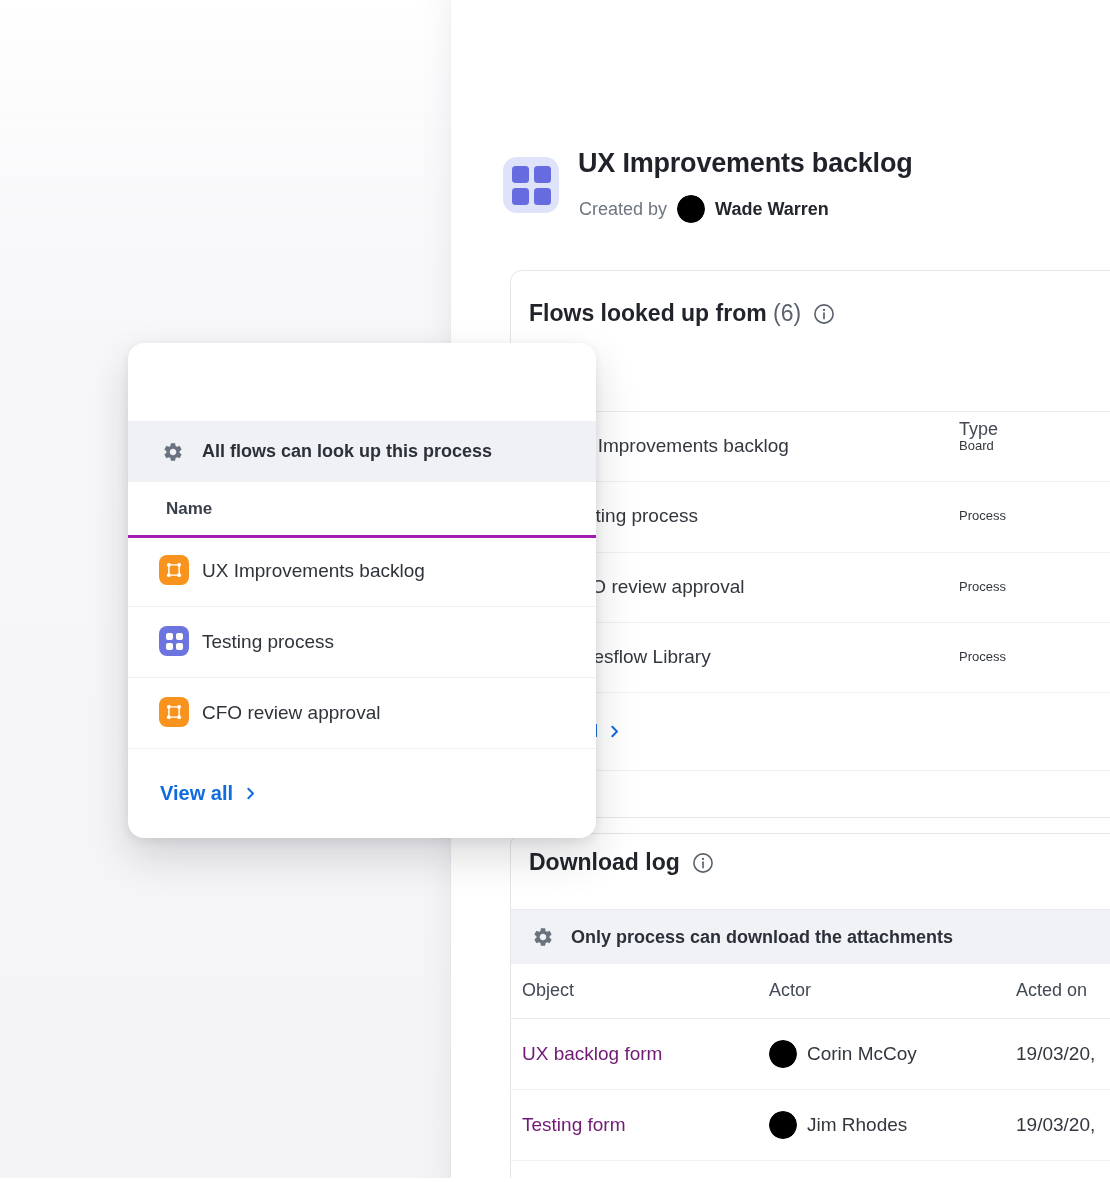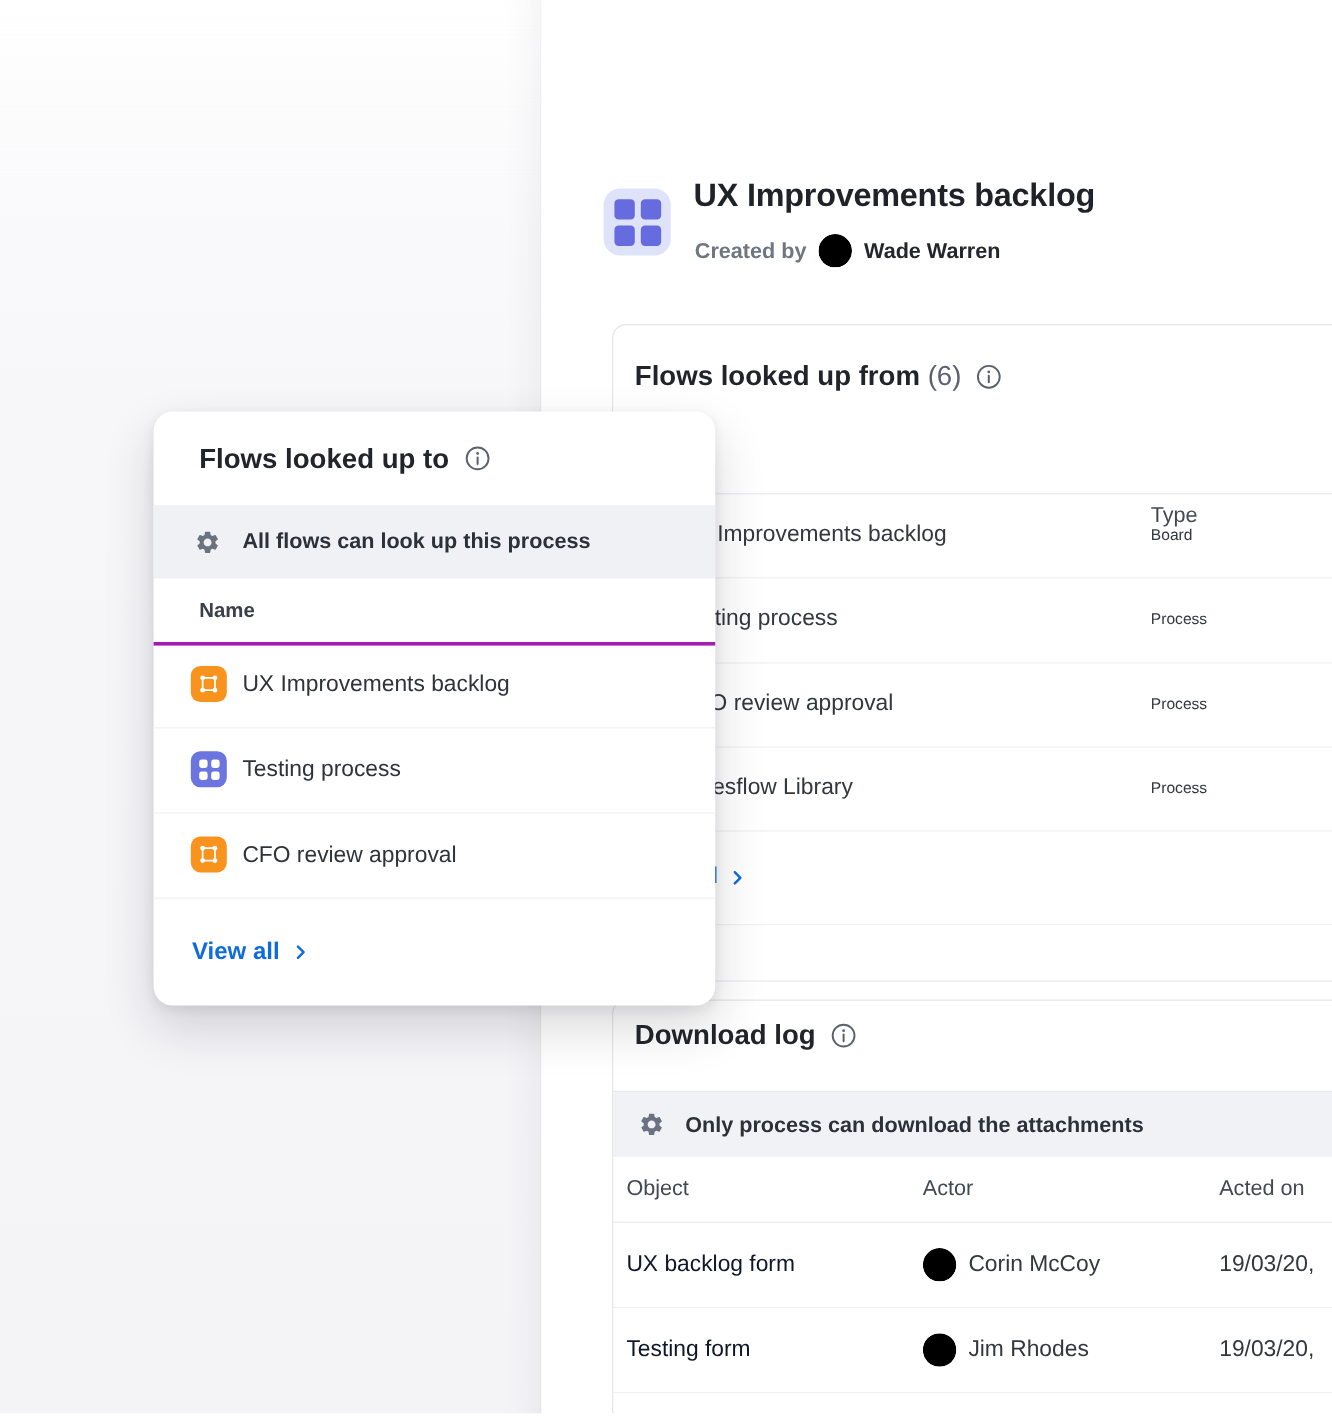--- a/index.html
+++ b/index.html
@@ -12,21 +12,21 @@
     border-right:1px solid rgba(90,90,110,0.08);
     box-shadow:inset -26px 0 28px -22px rgba(60,60,85,0.07);}
 
   
   .hdr-tile{position:absolute;left:503px;top:157px;width:56px;height:56px;border-radius:14px;
     background:#DFE3F9;display:flex;align-items:center;justify-content:center;}
   .grid-4{display:grid;grid-template-columns:17px 17px;grid-template-rows:17px 17px;gap:5px;}
   .grid-4 i{display:block;border-radius:3.5px;background:#666CE0;}
   .page-title{position:absolute;left:578px;top:148px;font-size:27px;font-weight:700;color:#1F2228;letter-spacing:-.2px;}
   .created-row{position:absolute;left:579px;top:194px;height:30px;display:flex;align-items:center;gap:10px;}
-  .created-label{font-size:18px;color:#6E7681;font-weight:bold;}
+  .created-label{font-size:18px;color:#6E7681;}
   .avatar{width:28px;height:28px;border-radius:50%;overflow:hidden;flex:0 0 auto;}
   .created-name{font-size:18px;color:#23262C;font-weight:600;}
 
   
   .card{position:absolute;background:#fff;border:1px solid #E3E5E9;box-sizing:border-box;}
   .card-title-row{position:absolute;left:18px;display:flex;align-items:center;gap:12px;}
   .card-title{font-size:23px;font-weight:700;color:#21242A;}
   .count{font-weight:400;color:#5A6270;}
   .info-ic{width:22px;height:22px;flex:0 0 auto;cursor:pointer;}
 
@@ -47,21 +47,21 @@
   #card-log{left:510px;top:833px;width:645px;height:349px;border-radius:12px 0 0 0;}
   #card-log .card-title-row{top:15px;}
   .c2-banner{position:absolute;left:0;right:0;top:75px;height:54px;background:#F1F2F5;border-top:1px solid #E9EAEE;
     display:flex;align-items:center;gap:17px;padding-left:21px;}
   .banner-text{font-size:18px;font-weight:600;color:#2B3039;}
   .gear-ic{width:22px;height:22px;flex:0 0 auto;}
   .c2-header{position:absolute;left:0;right:0;top:129px;height:55px;border-bottom:1px solid #E9EAEE;}
   .c2-header span{position:absolute;top:0;line-height:55px;font-size:18px;color:#424954;}
   .col-object{left:11px}.col-actor{left:258px}.col-acted{left:505px}
   .c2-row{position:absolute;left:0;right:0;height:71px;border-bottom:1px solid #EFF0F2;cursor:pointer;}
-  .c2-row .object{position:absolute;left:11px;line-height:71px;font-size:19px;color:#0f172a;}
+  .c2-row .object{position:absolute;left:11px;line-height:71px;font-size:19px;color:#701a75;}
   .c2-row .actor-wrap{position:absolute;left:258px;top:0;height:71px;display:flex;align-items:center;gap:10px;}
   .c2-row .actor-name{font-size:19px;color:#33373E;}
   .c2-row .acted{position:absolute;left:505px;line-height:71px;font-size:19px;color:#33373E;}
   .cr0{top:184px}.cr1{top:255px}.cr2{top:326px;border-bottom:none}
 
   
   .popover{position:absolute;left:128px;top:343px;width:468px;height:495px;background:#fff;border-radius:16px;
     box-shadow:0 18px 42px rgba(23,25,35,.16),0 3px 10px rgba(23,25,35,.08);z-index:5;}
   .po-title-row{position:absolute;left:38px;top:0;height:78px;display:flex;align-items:center;gap:13px;}
   .po-title{font-size:23px;font-weight:700;color:#21242A;}
@@ -231,26 +231,20 @@
               </g>
             </svg>
         </span>
         <span class="actor-name"></span>
       </span>
       <span class="acted"></span>
     </div>
   </div>
 
   <div class="popover">
-    <div class="po-title-row">
-      <span class="po-title">Flows looked up to</span>
-      <svg class="info-ic" viewBox="0 0 22 22">
-          <use href="#def-info"></use>
-        </svg>
-    </div>
     <div class="po-banner">
       <svg class="gear-ic" viewBox="0 0 24 24">
           <use href="#def-gear"></use>
         </svg>
       <span class="banner-text">All flows can look up this process</span>
     </div>
     <div class="po-namehdr">
       <span>Name</span>
     </div>
     <div class="po-row pr0">

